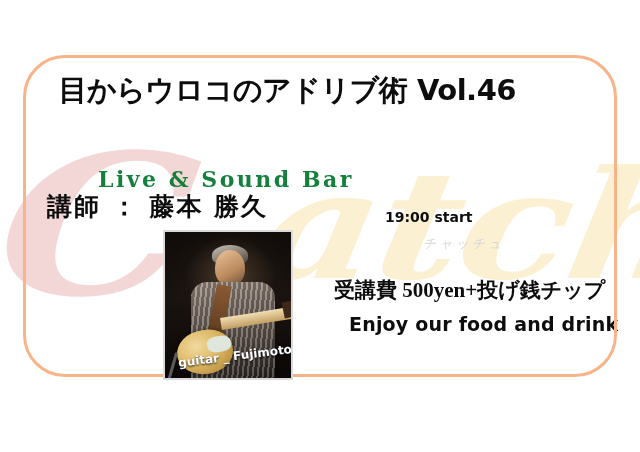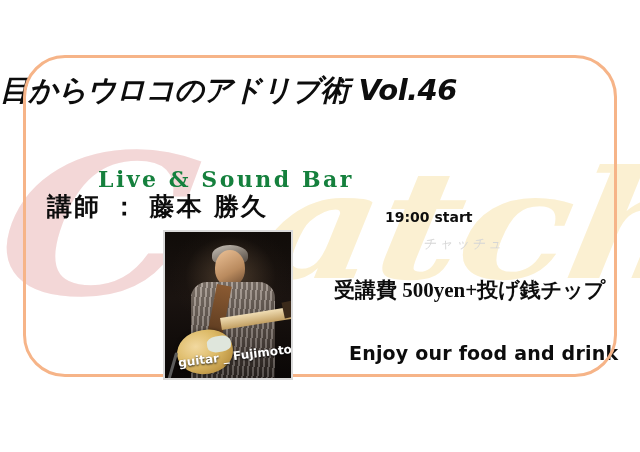--- a/index.html
+++ b/index.html
@@ -96,28 +96,27 @@
     width: 640px;
     height: 452px;
     z-index: 2;
   }
 
   .title {
     position: absolute;
     left: 0;
     top: 71px;
     width: 516px;
-    text-align: left;
+    text-align: right;
     font-family: "DejaVu Sans", sans-serif;
     font-weight: 700;
     font-size: 29px;
     letter-spacing: -0.5px;
     color: #0d0d0d;
     white-space: nowrap;
-    font-style: italic;
   }
 
   .brand {
     position: absolute;
     left: 98px;
     top: 166px;
     font-family: "DejaVu Serif", serif;
     font-weight: 700;
     font-size: 22px;
     letter-spacing: 2.5px;
@@ -295,21 +294,20 @@
   .enjoy {
     position: absolute;
     left: 349px;
     top: 313px;
     font-family: "DejaVu Sans", sans-serif;
     font-weight: 700;
     font-size: 19px;
     letter-spacing: 0.2px;
     color: #0d0d0d;
     white-space: nowrap;
-    margin-top: 29px;
   }
 </style>
 </head>
 <body>
 
 <div id="flyer">
 
   <div class="wm-layer">
     <div class="wm-script wm-c">C</div>
     <div class="wm-script wm-atchu">atchu</div>

